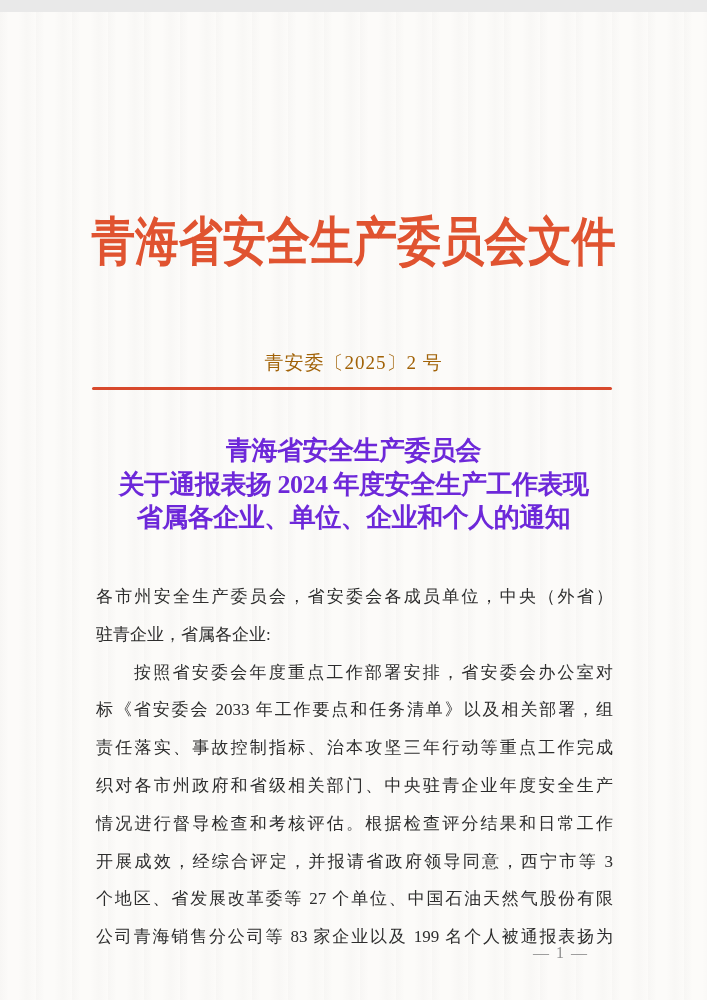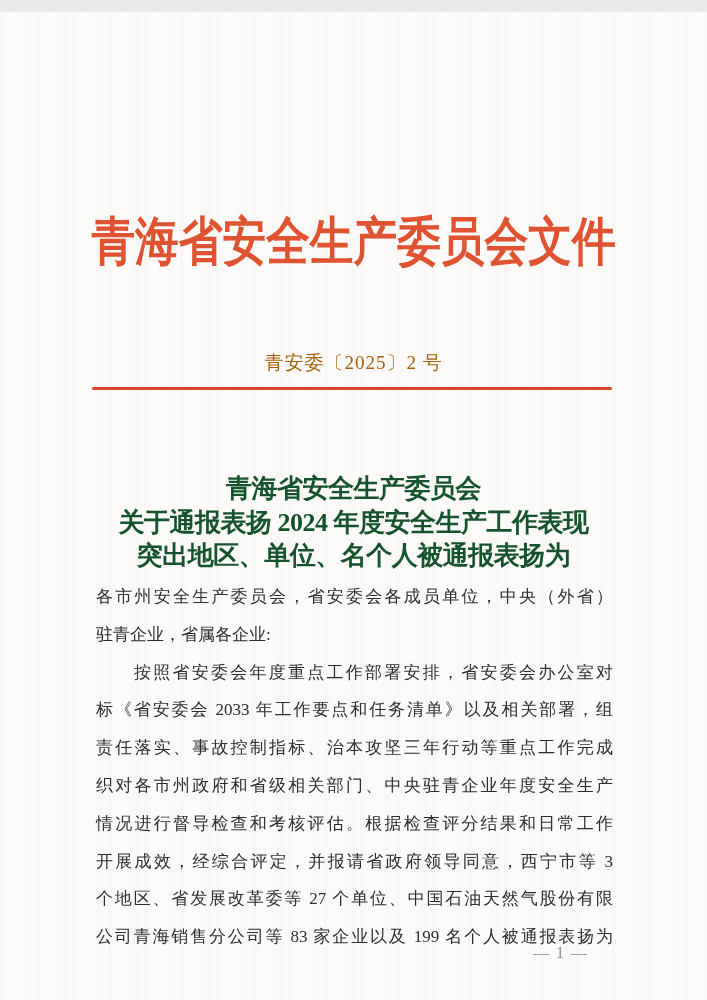--- a/index.html
+++ b/index.html
@@ -57,28 +57,28 @@
     position: absolute;
     top: 375px;
     left: 92px;
     width: 520px;
     height: 3px;
     background: var(--divider-red, #d8492c);
     border-radius: 2px;
   }
   .notice-title {
     position: absolute;
-    top: 460px;
+    top: 422px;
     left: 0;
     width: 100%;
     text-align: center;
     font-weight: bold;
     font-size: 26px;
     line-height: 33.5px;
-    color: #14532d;
+    color: #6d28d9;
     letter-spacing: -0.5px;
   }
   .body-text {
     position: absolute;
     top: 566px;
     left: 96px;
     width: 517px;
     font-size: 17px;
     line-height: 37.8px;
     color: var(--body-text, #2d2d2d);
@@ -114,21 +114,21 @@
 
   <div class="red-header">青海省安全生产委员会文件</div>
 
   <div class="doc-number">青安委〔2025〕2 号</div>
 
   <div class="red-divider"></div>
 
   <div class="notice-title">
     <div>青海省安全生产委员会</div>
     <div>关于通报表扬 2024 年度安全生产工作表现</div>
-    <div>突出地区、单位、名个人被通报表扬为</div>
+    <div>省属各企业、单位、企业和个人的通知</div>
   </div>
 
   <div class="body-text">
     <div class="body-line">各市州安全生产委员会，省安委会各成员单位，中央（外省）</div>
     <div class="body-line short">驻青企业，省属各企业:</div>
     <div class="body-line indent">按照省安委会年度重点工作部署安排，省安委会办公室对</div>
     <div class="body-line">标《省安委会 2033 年工作要点和任务清单》以及相关部署，组</div>
     <div class="body-line">责任落实、事故控制指标、治本攻坚三年行动等重点工作完成</div>
     <div class="body-line">织对各市州政府和省级相关部门、中央驻青企业年度安全生产</div>
     <div class="body-line">情况进行督导检查和考核评估。根据检查评分结果和日常工作</div>

